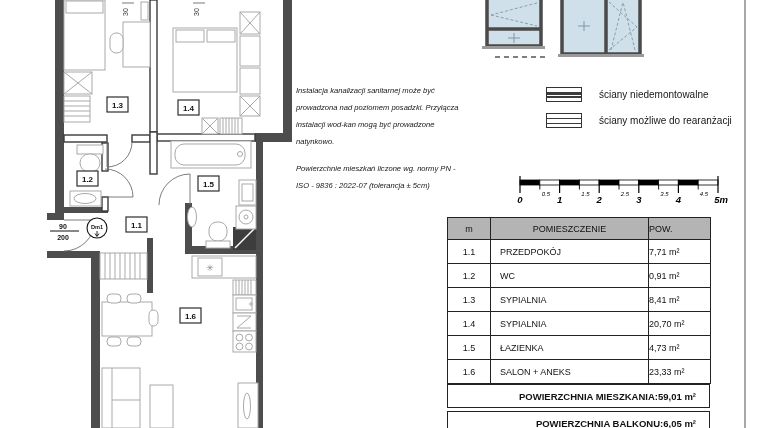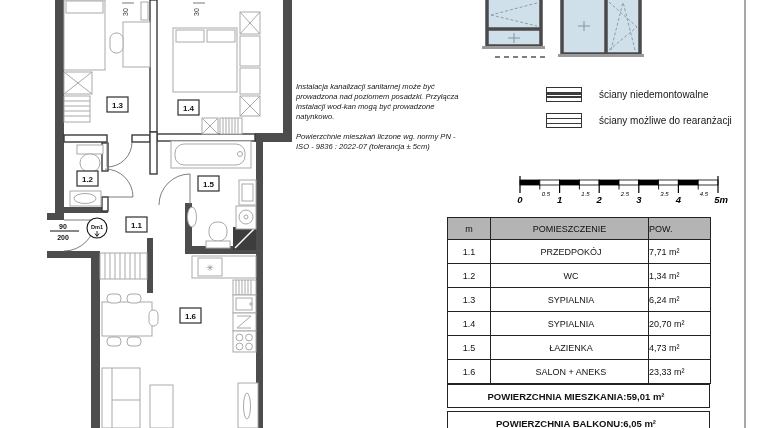--- a/index.html
+++ b/index.html
@@ -11,21 +11,21 @@
   #plan{position:absolute;left:0;top:0;}
   svg text{font-family:"Liberation Sans", sans-serif;}
   .roomlabel rect{fill:#fff;stroke:#2e2e2e;stroke-width:1.2;}
   .roomlabel text{font-size:8px;font-weight:bold;fill:#111;text-anchor:middle;}
   .furn{fill:#fff;stroke:#a9a9a9;stroke-width:1;}
   .furn2{fill:none;stroke:#a9a9a9;stroke-width:1;}
   .part{fill:#fff;stroke:#3a3a3a;stroke-width:1.4;}
   .door{fill:none;stroke:#6e6e6e;stroke-width:0.9;}
   
   #notes{position:absolute;left:296px;top:82px;width:172px;
-    font-style:italic;font-size:7.6px;line-height:10px;color:#161616;}
+    font-style:italic;font-size:7.6px;line-height:17px;color:#161616;}
   #notes p{margin:0 0 10px 0;}
   
   #windows{position:absolute;left:470px;top:0;}
   
   #legend{position:absolute;left:546px;top:87px;}
   .legrow{display:flex;align-items:center;margin-bottom:11px;}
   .legsym{width:36px;height:15px;border:1.5px solid #333;background:#fff;
     position:relative;margin-right:17px;box-sizing:border-box;}
   .legsym .b{position:absolute;left:0;width:100%;background:#3c3c3c;}
   .legsym.solid .b1{top:4px;height:2.5px;}
@@ -35,24 +35,24 @@
   .leglab{font-size:10px;color:#161616;}
   
   #scalebar{position:absolute;left:513px;top:172px;}
   
   #areas{position:absolute;left:447px;top:217px;width:263px;}
   #areas table{border-collapse:collapse;width:263px;table-layout:fixed;}
   #areas th,#areas td{border:1.6px solid #222;font-size:9px;color:#111;
     height:24px;padding:0;box-sizing:border-box;}
   #areas th{background:#b4b4b4;height:22px;font-weight:normal;}
   #areas .c-no{width:43px;text-align:center;}
-  #areas .c-name{width:158px;text-align:center;padding-left:3px;}
+  #areas .c-name{width:158px;text-align:left;padding-left:9px;}
   #areas .c-pow{width:62px;text-align:left;}
   .totalrow{box-sizing:border-box;border:1.8px solid #222;height:24px;width:263px;
-    display:flex;align-items:center;justify-content:center;
+    display:flex;align-items:center;justify-content:flex-end;
     font-size:9.5px;font-weight:bold;color:#111;background:#fff;}
   .totalrow .tl{padding-left:8px;}
   .totalrow .tv{padding-right:13px;}
   .totgap{height:3px;}
   
   #pageborder{position:absolute;left:744px;top:0;width:2px;height:428px;background:#a8a8a8;}
 </style>
 </head>
 <body>
 
@@ -345,26 +345,26 @@
     </thead>
     <tbody>
       <tr>
         <td class="c-no">1.1</td>
         <td class="c-name">PRZEDPOKÓJ</td>
         <td class="c-pow">7,71 m²</td>
       </tr>
       <tr>
         <td class="c-no">1.2</td>
         <td class="c-name">WC</td>
-        <td class="c-pow">1,34 m²</td>
+        <td class="c-pow">0,91 m²</td>
       </tr>
       <tr>
         <td class="c-no">1.3</td>
         <td class="c-name">SYPIALNIA</td>
-        <td class="c-pow">6,24 m²</td>
+        <td class="c-pow">8,41 m²</td>
       </tr>
       <tr>
         <td class="c-no">1.4</td>
         <td class="c-name">SYPIALNIA</td>
         <td class="c-pow">20,70 m²</td>
       </tr>
       <tr>
         <td class="c-no">1.5</td>
         <td class="c-name">ŁAZIENKA</td>
         <td class="c-pow">4,73 m²</td>

